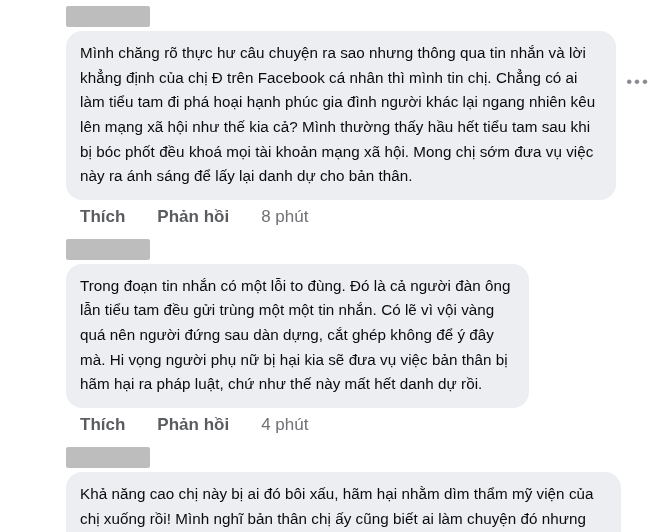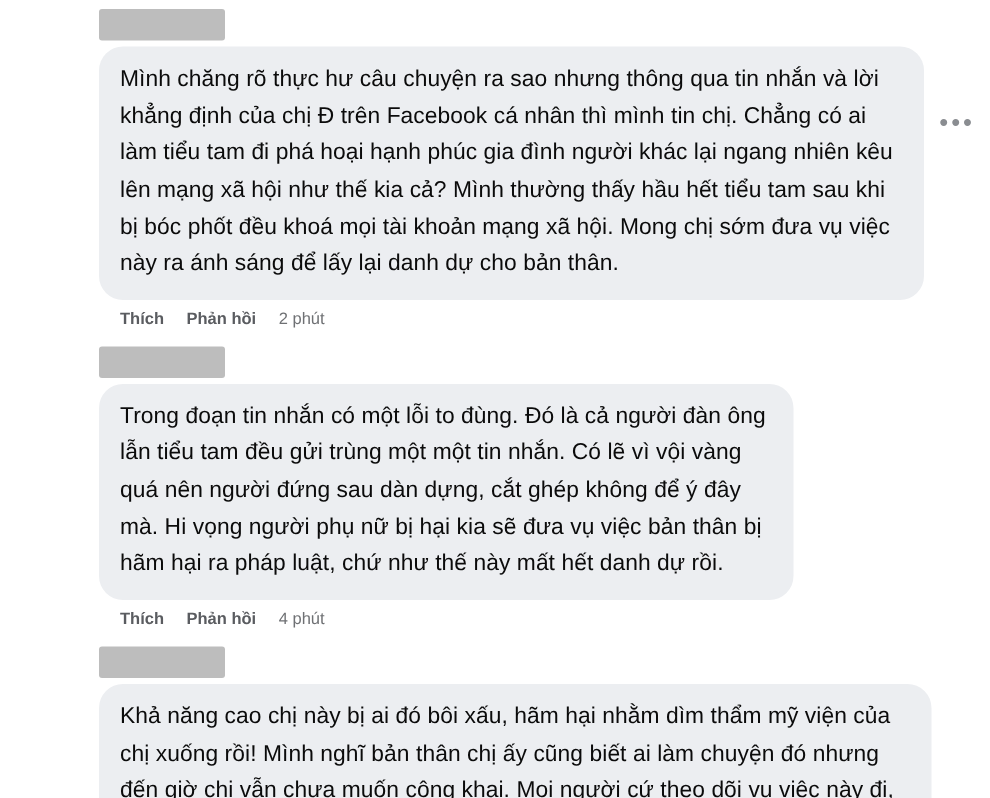--- a/index.html
+++ b/index.html
@@ -74,25 +74,25 @@
     font-size: 17px;
     letter-spacing: 2px;
     line-height: 1;
     user-select: none;
   }
 
   .actions {
     margin-left: 38px;
     margin-top: 7px;
     margin-bottom: 2px;
-    font-size: 11px;
+    font-size: 17px;
     color: #65676b;
     display: flex;
     align-items: center;
-    gap: 15px;
+    gap: 32px;
   }
   .actions .act {
     font-weight: bold;
     color: #5a5c60;
   }
   .actions .time {
     font-weight: normal;
     color: #6f7174;
   }
   .scrollband {
@@ -112,21 +112,21 @@
 
   <div class="comment c1">
     <div class="namebar"></div>
     <div class="bubble-wrap">
       <div class="bubble">Mình chăng rõ thực hư câu chuyện ra sao nhưng thông qua tin nhắn và lời khẳng định của chị Đ trên Facebook cá nhân thì mình tin chị. Chẳng có ai làm tiểu tam đi phá hoại hạnh phúc gia đình người khác lại ngang nhiên kêu lên mạng xã hội như thế kia cả? Mình thường thấy hầu hết tiểu tam sau khi bị bóc phốt đều khoá mọi tài khoản mạng xã hội. Mong chị sớm đưa vụ việc này ra ánh sáng để lấy lại danh dự cho bản thân.</div>
       <div class="dots">•••</div>
     </div>
     <div class="actions">
       <span class="act">Thích</span>
       <span class="act">Phản hồi</span>
-      <span class="time">2 phút</span>
+      <span class="time">8 phút</span>
     </div>
   </div>
 
   <div class="comment c2">
     <div class="namebar"></div>
     <div class="bubble-wrap">
       <div class="bubble">Trong đoạn tin nhắn có một lỗi to đùng. Đó là cả người đàn ông lẫn tiểu tam đều gửi trùng một một tin nhắn. Có lẽ vì vội vàng quá nên người đứng sau dàn dựng, cắt ghép không để ý đây mà. Hi vọng người phụ nữ bị hại kia sẽ đưa vụ việc bản thân bị hãm hại ra pháp luật, chứ như thế này mất hết danh dự rồi.</div>
     </div>
     <div class="actions">
       <span class="act">Thích</span>

